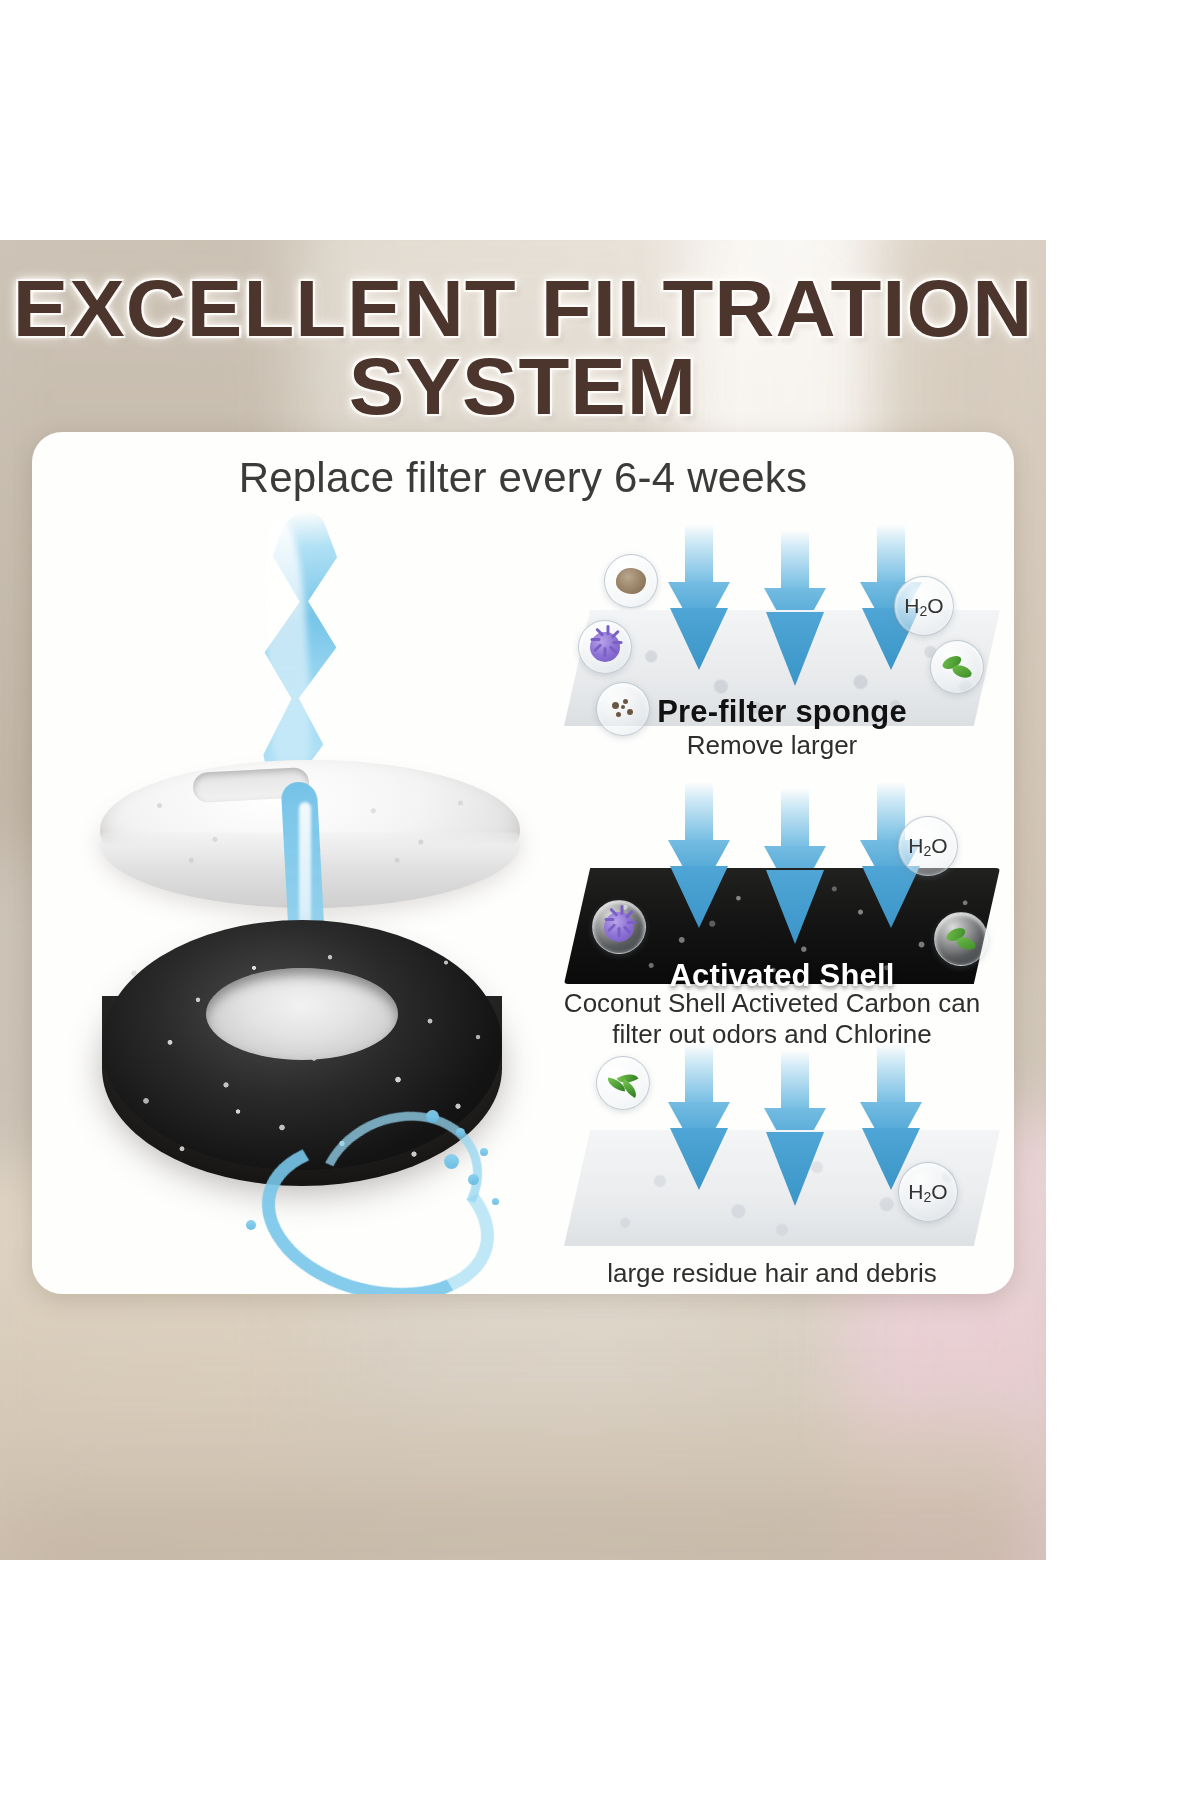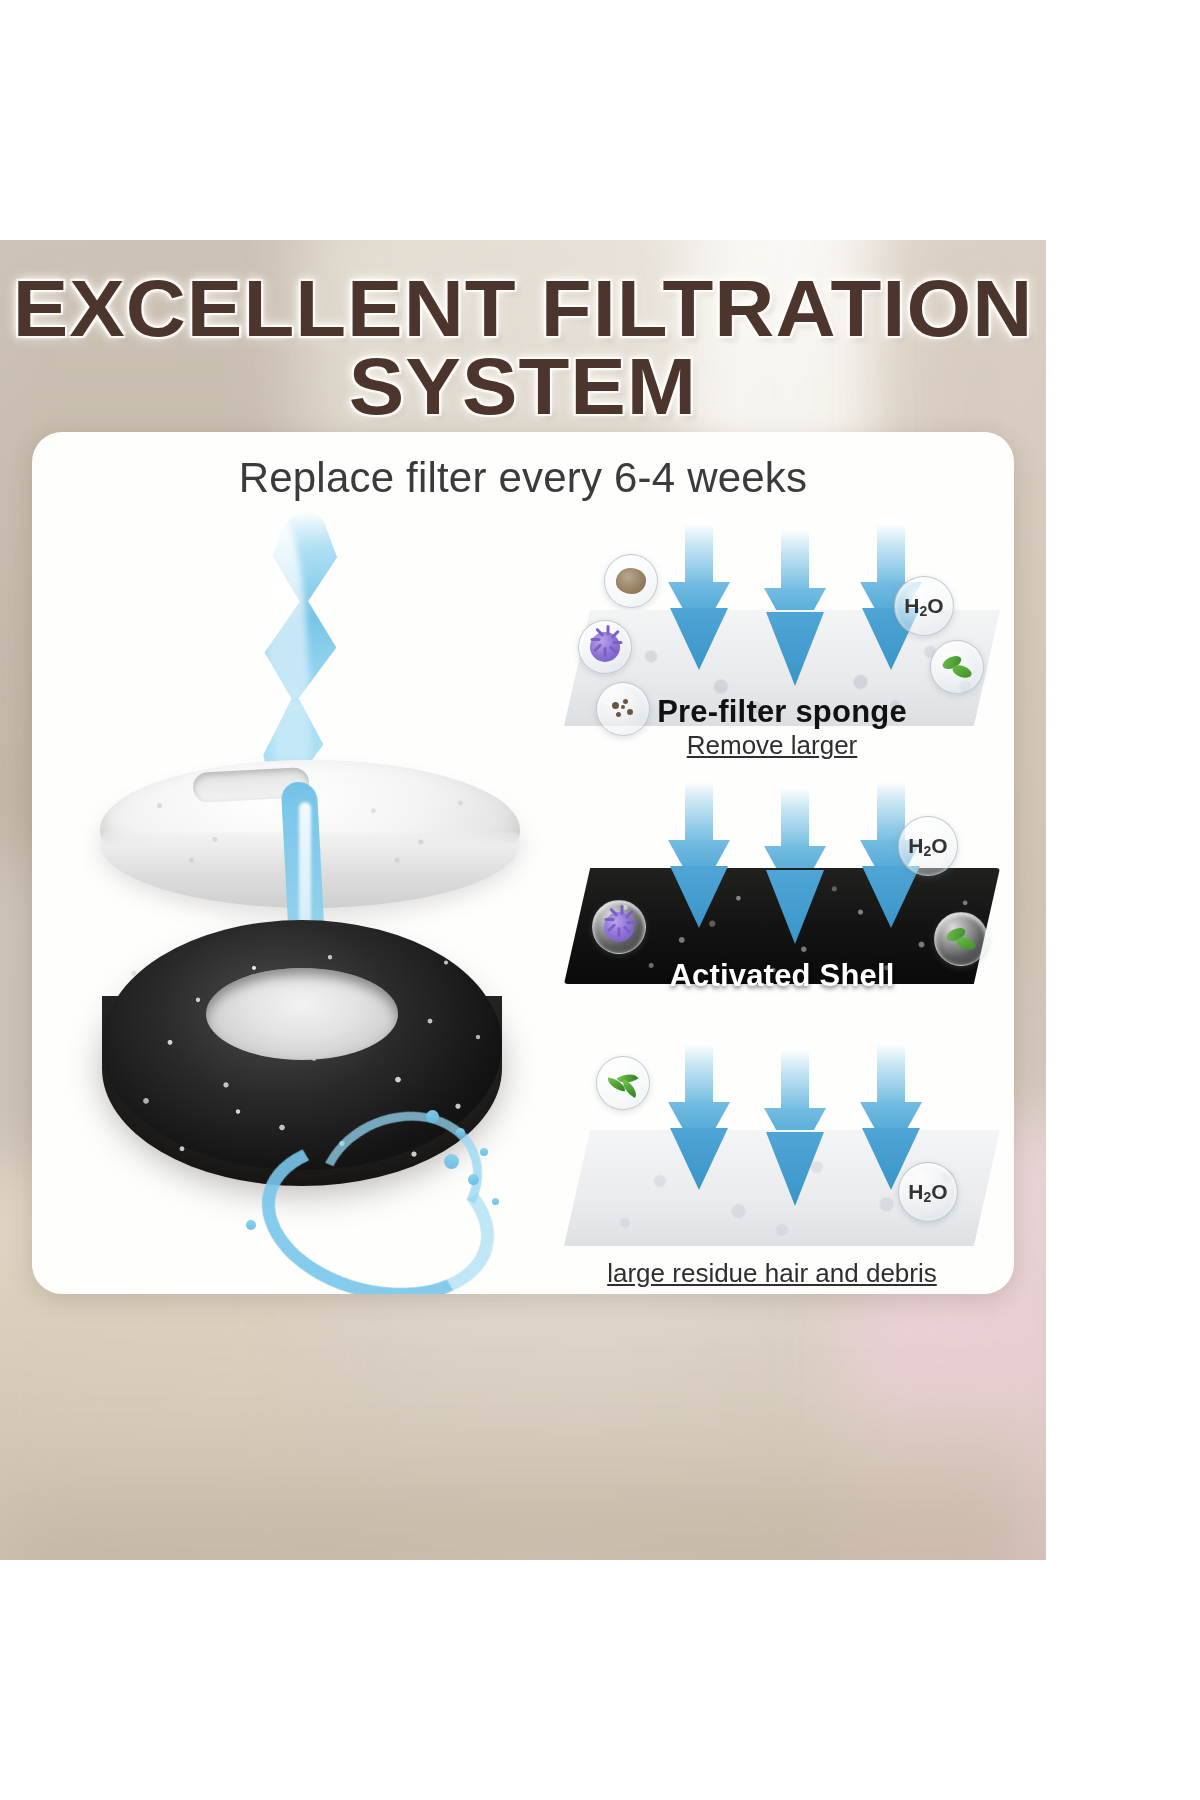--- a/index.html
+++ b/index.html
@@ -280,40 +280,40 @@
   .lbl{
     position:absolute;width:436px;left:22px;text-align:center;
     font-weight:700;font-size:31px;letter-spacing:.2px;margin-top:28px;
   }
   .lbl.dark{color:#111;top:142px;}
   .lbl.light{color:#ffffff;top:148px;text-shadow:0 2px 5px rgba(0,0,0,.6);}
 
   
   .cap{
     position:absolute;left:0;top:206px;width:460px;text-align:center;
-    font-size:26px;line-height:1.18;color:#2e2e2e;text-decoration:underline;
+    font-size:26px;line-height:1.18;color:#2e2e2e;
   }
   .layer.l3 .cap{top:214px;}
 
   
   .badge{
     position:absolute;width:52px;height:52px;border-radius:50%;
     background:radial-gradient(circle at 34% 28%,rgba(255,255,255,.92),rgba(238,242,245,.55) 62%,rgba(206,214,222,.5) 100%);
     border:1px solid rgba(176,188,198,.75);
     box-shadow:0 2px 6px rgba(120,130,140,.25), inset 0 2px 5px rgba(255,255,255,.9);
     display:flex;align-items:center;justify-content:center;
   }
   .badge.dark-bg{
     background:radial-gradient(circle at 34% 28%,rgba(255,255,255,.85),rgba(225,232,238,.35) 60%,rgba(150,165,178,.3) 100%);
     border:1px solid rgba(255,255,255,.55);
   }
   .badge.h2o{
     width:58px;height:58px;
     background:radial-gradient(circle at 36% 28%,rgba(255,255,255,.85),rgba(235,239,243,.45) 64%,rgba(200,208,216,.4) 100%);
-    font-size:21px;color:#3c3c3c;font-weight:700;
+    font-size:21px;color:#3c3c3c;font-weight:400;
   }
   .badge.h2o.onlight{color:#333;}
   .badge.h2o sub{font-size:14px;vertical-align:-3px;}
 
   .virus{
     position:relative;width:30px;height:30px;border-radius:50%;
     background:radial-gradient(circle at 38% 32%,#b9a4e8 0%,#8f74d6 48%,#6f55bd 100%);
   }
   .virus i{position:absolute;left:50%;top:50%;width:3px;height:10px;background:#7a60c6;border-radius:2px;transform-origin:50% -6px;}
   .debris{
@@ -496,20 +496,24 @@
         </div>
 
         <div class="badge dark-bg" style="left:392px;top:130px;">
           <div class="bact">
             <b style="left:1px;top:2px;transform:rotate(-25deg)"></b>
             <b style="left:11px;top:11px;transform:rotate(20deg)"></b>
           </div>
         </div>
 
         <div class="lbl light">Activated Shell</div>
+        <div class="cap">
+          <div>Coconut Shell Activeted Carbon can</div>
+          <div>filter out odors and Chlorine</div>
+        </div>
       </div>
 
       <div class="layer l3">
         <div class="arrows">
           <div class="arrow a1">
               <div class="shaft"></div>
               <div class="head"></div>
             </div>
           <div class="arrow a2">
               <div class="shaft"></div>

